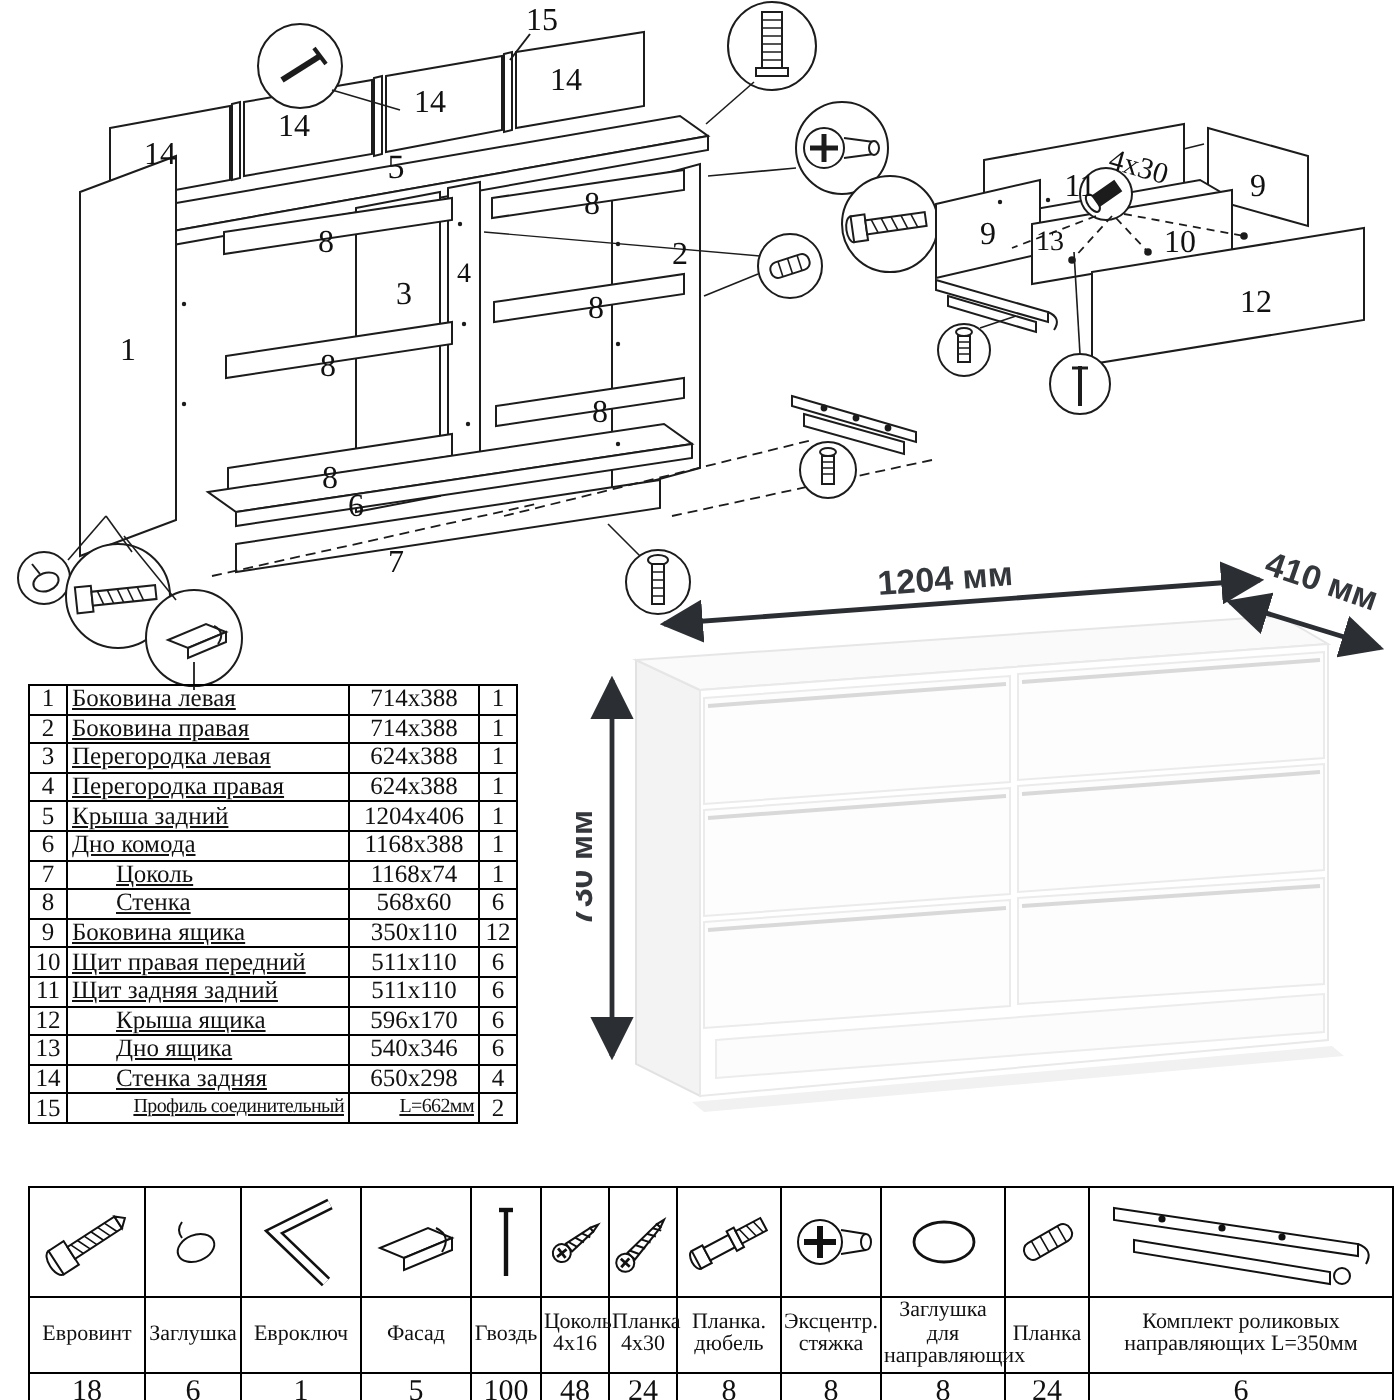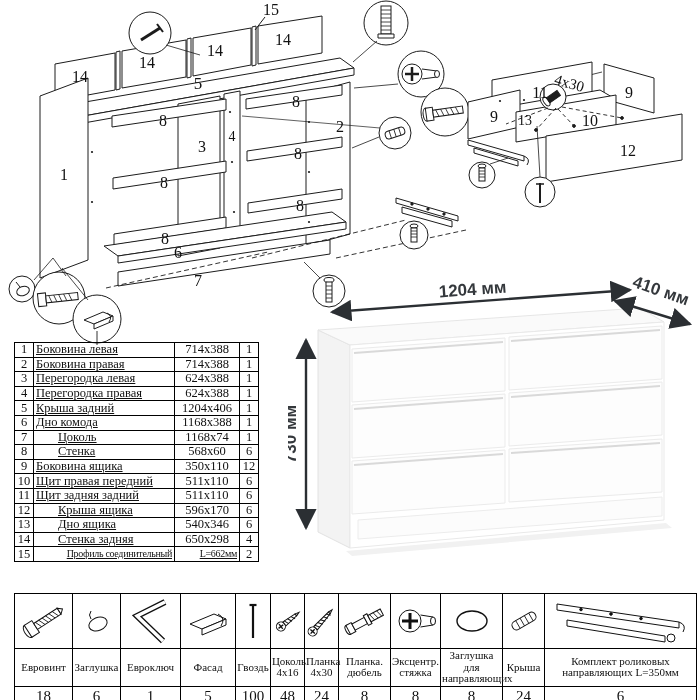--- a/index.html
+++ b/index.html
@@ -536,21 +536,21 @@
     <td>Евровинт</td>
     <td>Заглушка</td>
     <td>Евроключ</td>
     <td>Фасад</td>
     <td>Гвоздь</td>
     <td>Цоколь 4x16</td>
     <td>Планка 4x30</td>
     <td>Планка. дюбель</td>
     <td>Эксцентр. стяжка</td>
     <td>Заглушка для направляющих</td>
-    <td>Крыша</td>
+    <td>Планка</td>
     <td>Комплект роликовых направляющих L=350мм</td>
   </tr>
   <tr class="qtys">
     <td>18</td>
     <td>6</td>
     <td>1</td>
     <td>5</td>
     <td>100</td>
     <td>48</td>
     <td>24</td>

